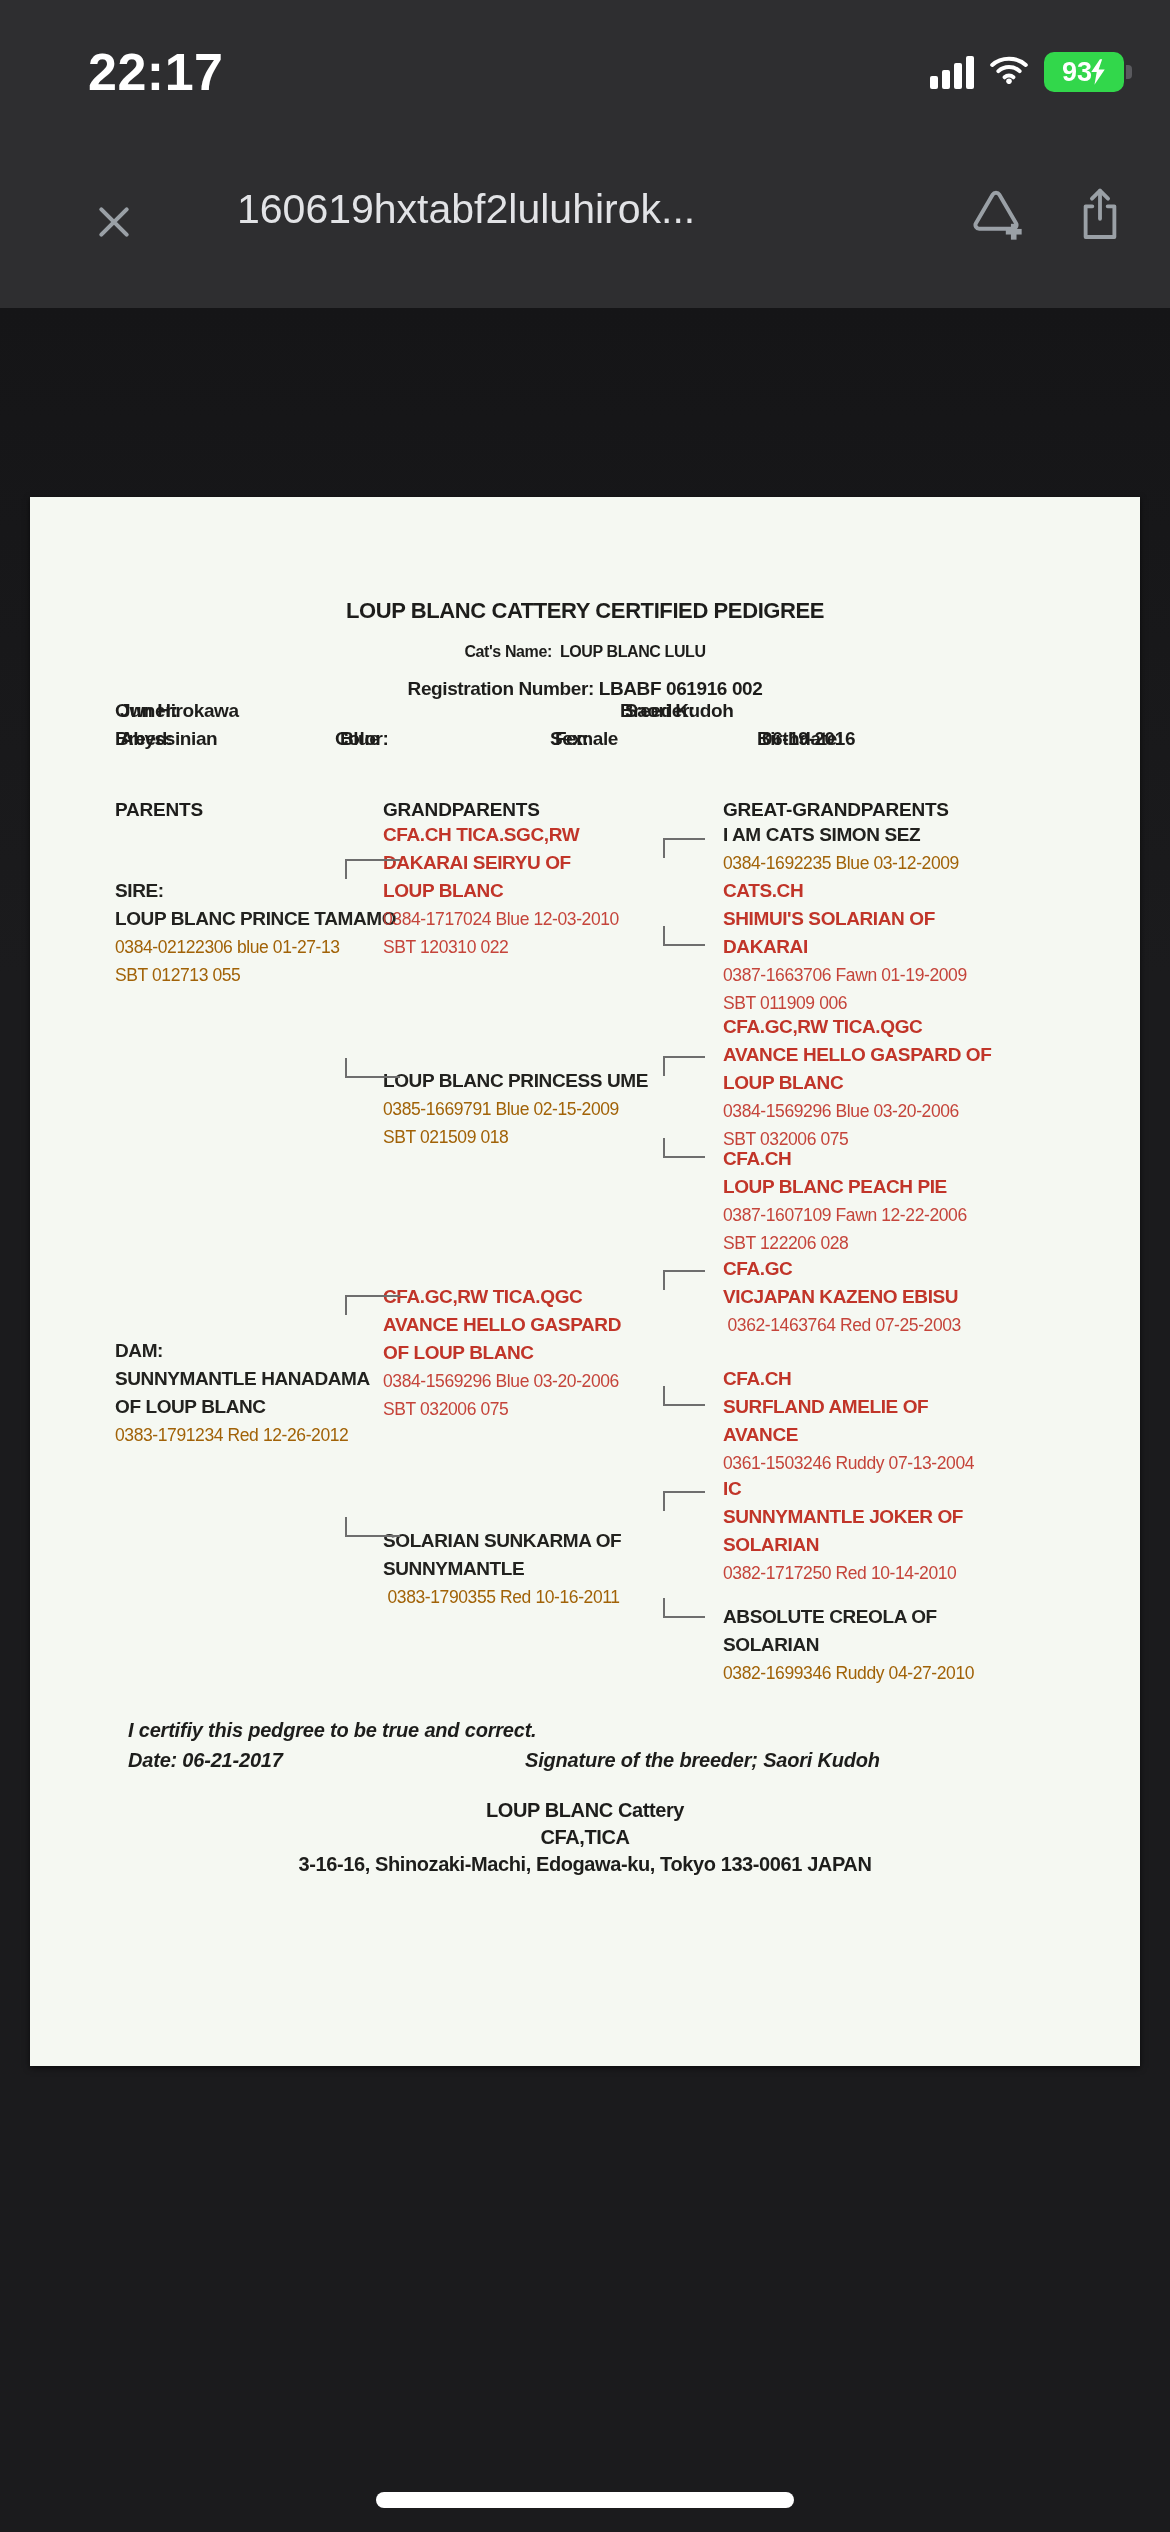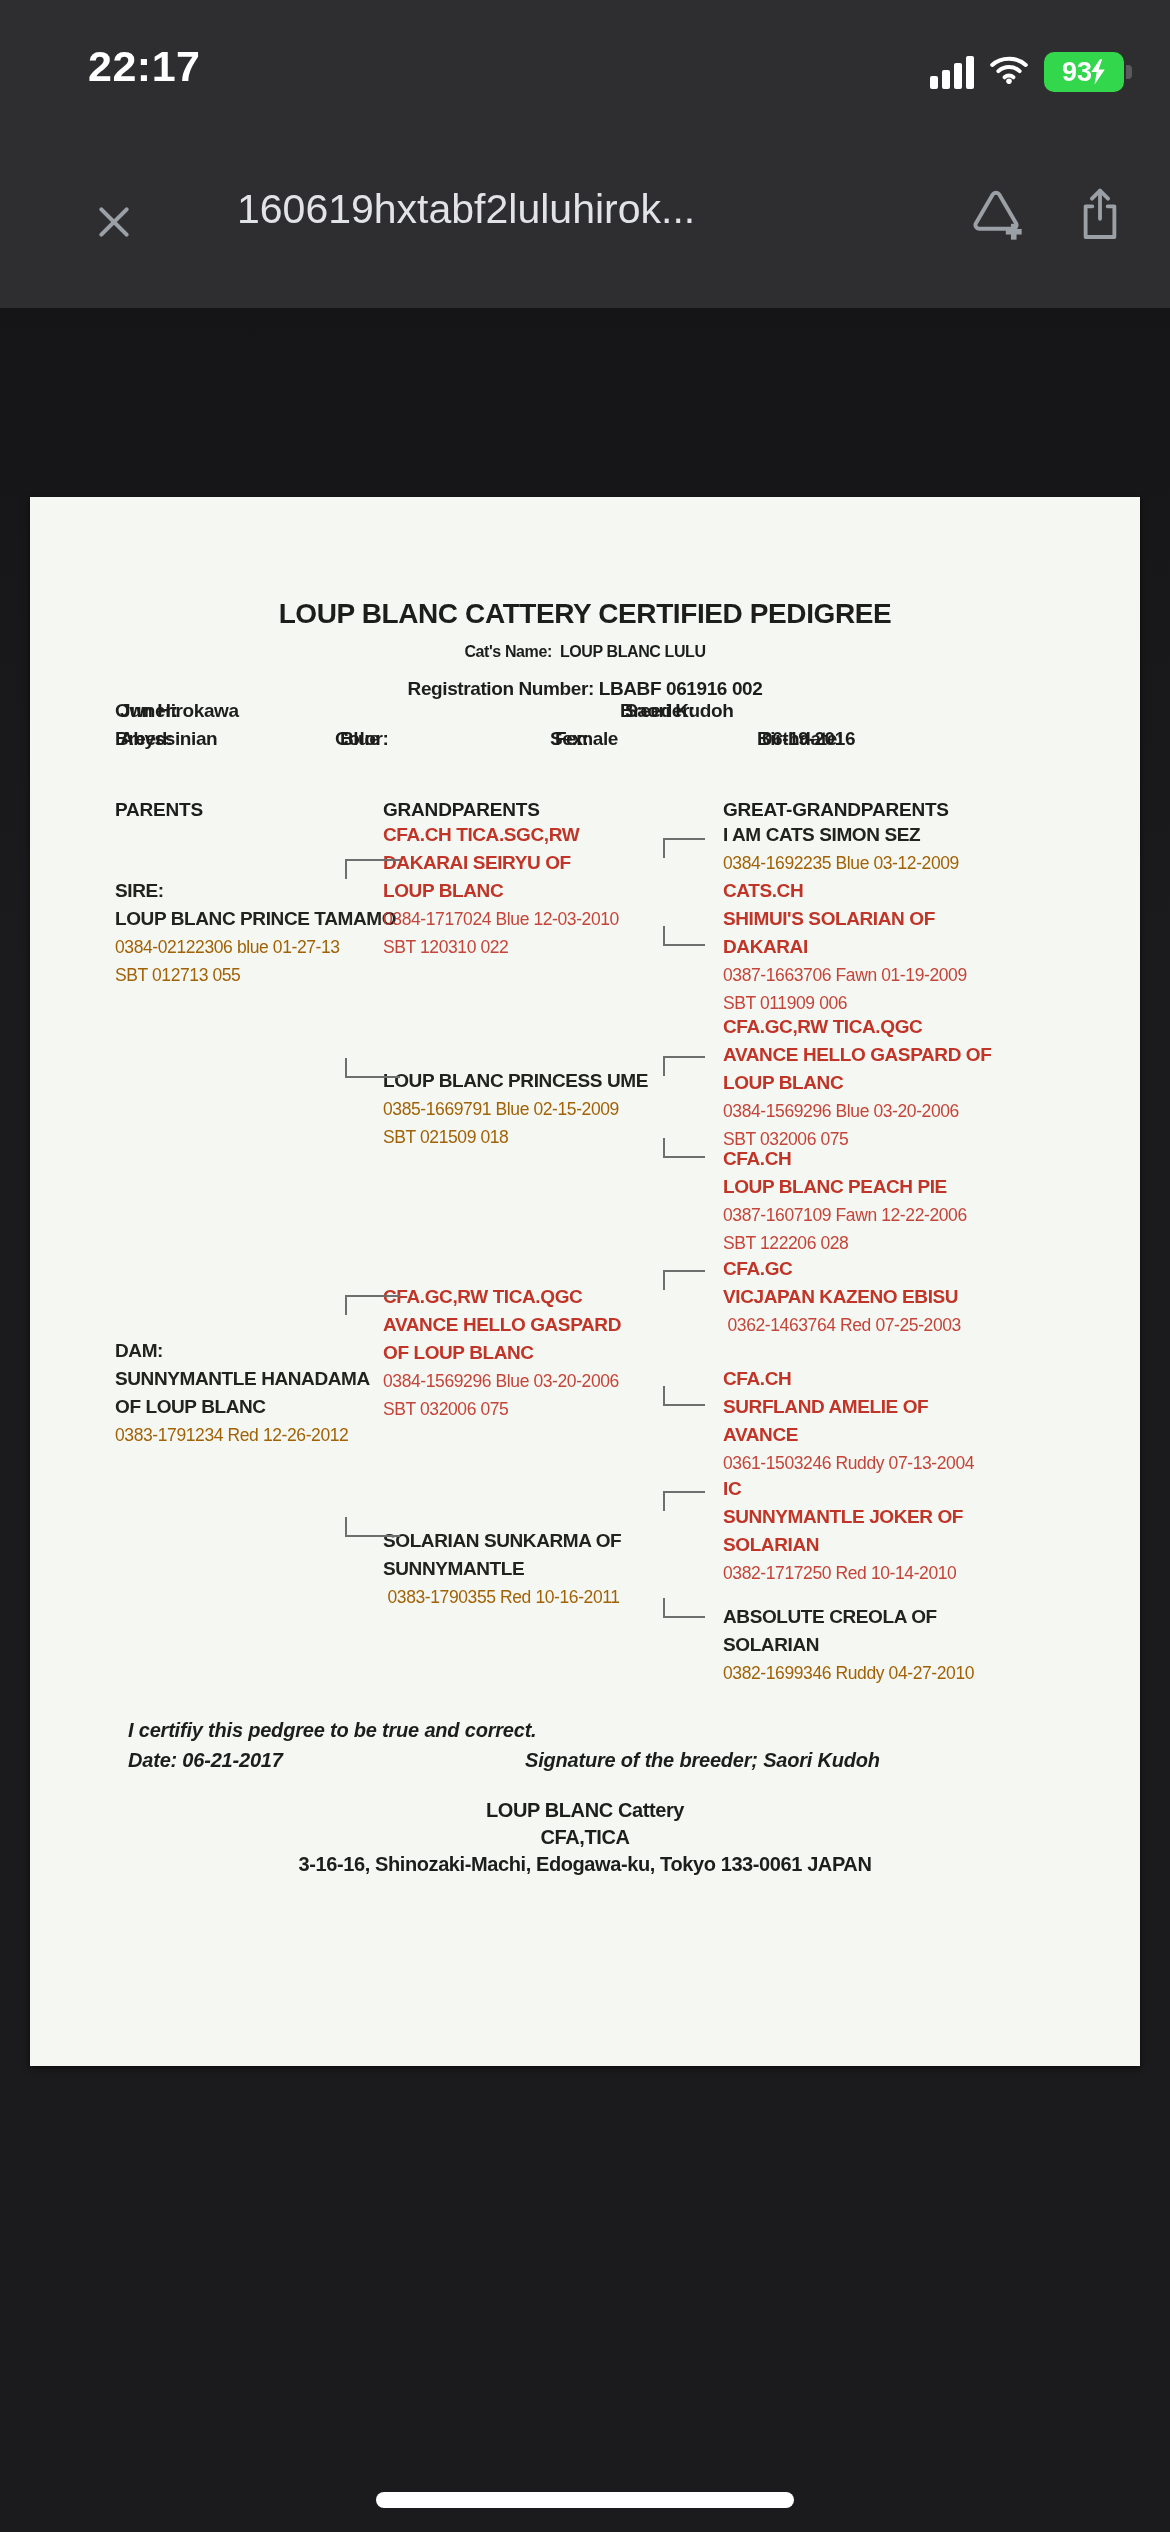--- a/index.html
+++ b/index.html
@@ -4,42 +4,42 @@
 <style>
   * { margin:0; padding:0; box-sizing:border-box; }
   html,body { width:1170px; height:2532px; background:#131315; overflow:hidden; }
   body { font-family:"Liberation Sans", sans-serif; position:relative; }
 
   
   .header-band { position:absolute; left:0; top:0; width:1170px; height:308px; background:#2e2e30; }
   .content-band { position:absolute; left:0; top:308px; width:1170px; height:2224px;
                   background:linear-gradient(180deg,#151517 0%, #1b1b1d 30%, #1b1b1d 100%); }
 
-  .status-time { position:absolute; left:88px; top:42px; color:#ffffff; font-size:43px; font-weight:700; letter-spacing:.5px; }
+  .status-time { position:absolute; left:88px; top:42px; color:#ffffff; font-size:52px; font-weight:700; letter-spacing:.5px; }
   .status-right { position:absolute; right:38px; top:52px; display:flex; align-items:center; gap:16px; }
   .sig-bars { display:flex; align-items:flex-end; gap:4px; height:34px; }
   .sig-bars i { display:block; width:8px; background:#fff; border-radius:2px; }
   .battery-pill { position:relative; width:80px; height:40px; background:#32d74b; border-radius:10px;
                   display:flex; align-items:center; justify-content:center; color:#fff; font-weight:700; font-size:27px; }
   .battery-nub { width:6px; height:14px; background:#5a5a5e; border-radius:0 4px 4px 0; margin-left:2px; }
   .bolt { margin-left:-2px; }
 
   
   .nav-row { position:absolute; left:0; top:178px; width:1170px; height:110px; display:flex; align-items:center; }
   .close-btn { position:absolute; left:84px; top:14px; width:60px; height:60px; display:flex; align-items:center; justify-content:center; }
   .nav-title { position:absolute; left:237px; top:8px; color:#e2e3e6; font-size:41px; font-weight:400;
                max-width:640px; white-space:nowrap; overflow:hidden; }
   .nav-actions { position:absolute; right:42px; top:4px; display:flex; gap:48px; align-items:center; }
   .nav-actions .icon-btn { width:56px; height:64px; display:flex; align-items:center; justify-content:center; }
 
   
   .page { position:absolute; left:30px; top:497px; width:1110px; height:1569px;
           background:#f5f8f2; box-shadow:0 2px 6px rgba(0,0,0,.6); letter-spacing:-.4px; color:#1d1d1b; }
   .c { position:absolute; left:0; right:0; text-align:center; white-space:nowrap; }
-  .doc-title { top:101px; font-size:28px; font-weight:700; }
+  .doc-title { top:101px; font-size:22px; font-weight:700; }
   .cat-line  { top:146px; font-size:16px; font-weight:700; }
   .reg-line  { top:181px; font-size:19px; font-weight:700; }
   .lbl-row span { position:absolute; font-size:19px; font-weight:700; white-space:nowrap; }
   .col-head { position:absolute; top:302px; font-size:19px; font-weight:700; letter-spacing:-.2px; }
 
   .entry { position:absolute; white-space:nowrap; }
   .entry .names div { font-size:19px; font-weight:700; line-height:28px; }
   .entry .regs  div { font-size:17.5px; font-weight:400; line-height:28px; white-space:pre; }
   .black { color:#22221f; }
   .black .regs div { color:#a16207; }

